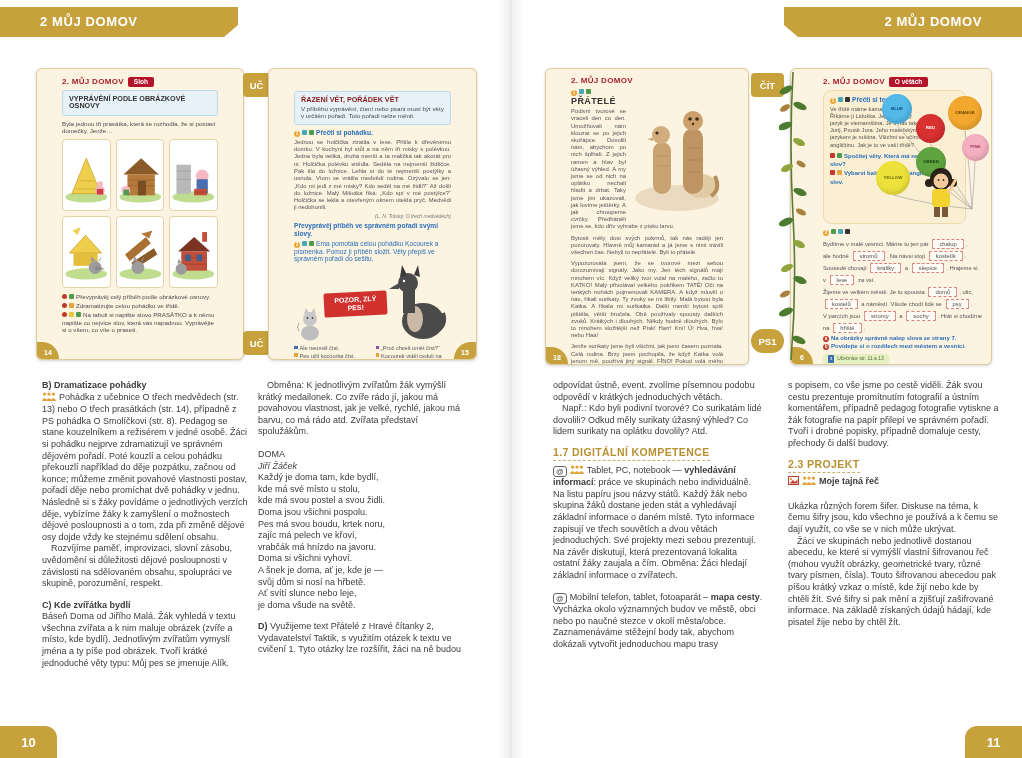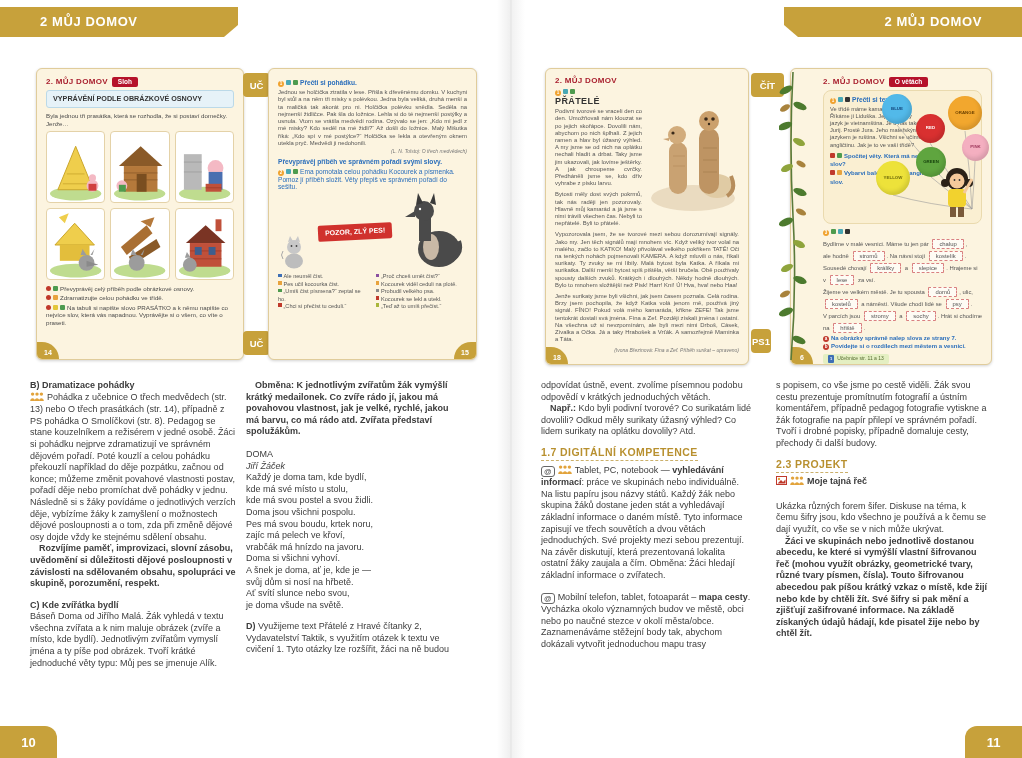--- a/index.html
+++ b/index.html
@@ -16,21 +16,21 @@
     clip-path:polygon(0 0,100% 0,100% 100%,14px 100%,0 60%);}
   .ftab{position:absolute;top:726px;width:57px;height:32px;background:#C7A13B;color:#fff;
     font-weight:700;font-size:13px;display:flex;align-items:center;justify-content:center;}
   .ftab-l{left:0;border-radius:0 12px 0 0;}
   .ftab-r{left:965px;border-radius:12px 0 0 0;}
   
   .btab{position:absolute;background:#C7A13B;color:#fff;font-weight:700;font-size:9.5px;
     display:flex;align-items:center;justify-content:center;border-radius:4px;}
   
   .card{position:absolute;background:#FCF4E0;border:1px solid #E0CC9B;border-radius:6px;
-    box-shadow:0 1px 3px rgba(0,0,0,.18);box-sizing:border-box;padding:8px 9px;font-size:6.2px;
+    box-shadow:0 1px 3px rgba(0,0,0,.18);box-sizing:border-box;padding:8px 25px;font-size:6.2px;
     line-height:7.6px;color:#4A4A4A;overflow:hidden;}
   .chead{display:flex;align-items:center;gap:4px;margin-bottom:3px;}
   .chtitle{color:#A81E2D;font-weight:700;font-size:8px;letter-spacing:.3px;}
   .badge{background:#B5122B;color:#fff;font-weight:700;font-size:6.5px;padding:1px 6px;border-radius:2px;}
   .bluebox{background:#E6F2F8;border:1px solid #BBD9E8;border-radius:3px;padding:4px 6px;margin:3px 0 4px;}
   .bluebox .bt{color:#8A1A1A;font-weight:700;font-size:7.2px;display:block;margin-bottom:1px;}
   .scenegrid{display:grid;grid-template-columns:repeat(3,1fr);gap:5px;margin:4px 0 5px;}
   .scene{background:#fff;border:1px solid #E4D2A8;border-radius:4px;height:70px;display:flex;
     align-items:flex-end;justify-content:center;overflow:hidden;}
   .trow{margin:1.5px 0;color:#4A4A4A;}
@@ -66,24 +66,24 @@
     padding:0 6px;margin:0 2px;line-height:8.5px;border-radius:1px;color:#555;}
   .mrk{display:inline-block;width:6px;height:6px;background:#C0392B;color:#fff;border-radius:50%;
     font-size:4.5px;font-weight:700;text-align:center;line-height:6px;margin-right:2px;}
   .pstaskline{color:#2A6EBB;font-size:6px;line-height:8.6px;font-weight:600;}
   .linklabel{display:inline-block;background:#E4EFC2;border-radius:2px;font-size:5px;color:#556B2F;
     padding:1.5px 5px;margin-top:3px;}
   .linklabel .lic{display:inline-block;background:#3E6FB5;color:#fff;font-size:4px;font-weight:700;
     padding:0 2px;border-radius:1px;margin-right:3px;}
   .fern{position:absolute;z-index:3;}
   
-  .col{position:absolute;font-size:9px;line-height:11.6px;color:#3C3C3C;}
+  .col{position:absolute;font-size:9px;line-height:11.6px;color:#3C3C3C;margin-left:12px;}
   .blk{margin:0;}
   .blk.sec{font-weight:700;}
-  .blk.pp span:first-child{margin-left:9px;font-weight:bold;}
+  .blk.pp span:first-child{margin-left:9px;}
   .blk.pp{text-indent:0;}
   .blk.gap{height:10px;}
   .blk.gold{color:#B8902F;font-size:10.5px;font-weight:600;letter-spacing:.4px;margin:9px 0 6px;}
   .blk.gold span{border-bottom:1px dashed #CBB06B;padding-bottom:2px;}
   .blk.proj{font-weight:700;margin:1px 0 2px;}
   .blk.poemT{margin-top:1px;}
   .blk.author{font-style:italic;}
   .b{font-weight:700;}
   .i{}
   .ic{display:inline-block;margin-right:3px;vertical-align:-1px;}
@@ -193,20 +193,24 @@
         <div class="trow"><span class="sqic round" style="background: rgb(192, 57, 43);"></span><span class="sqic" style="background: rgb(232, 163, 61);"></span><span>Zdramatizujte celou pohádku ve třídě.</span></div>
         <div class="trow"><span class="sqic round" style="background: rgb(192, 57, 43);"></span><span class="sqic" style="background: rgb(227, 198, 58);"></span><span class="sqic" style="background: rgb(78, 155, 78);"></span><span>Na tabuli si napište slovo PRASÁTKO a k němu napište co nejvíce slov, která vás napadnou. Vyprávějte si o všem, co víte o praseti.</span></div>
       </div>
     <div class="corner corner-l">14</div>
   </div>
 
   <div class="btab" style="left:243px;top:73px;width:27px;height:24px;">UČ</div>
   <div class="btab" style="left:243px;top:331px;width:27px;height:24px;">UČ</div>
 
   <div class="card" style="left:268px;top:68px;width:209px;height:292px;">
+    <div class="bluebox" style="margin-top:14px;">
+      <span class="bt">ŘAZENÍ VĚT, POŘÁDEK VĚT</span>
+      <span>V příběhu vyprávění, čtení nebo psaní musí být věty v určitém pořadí. Toto pořadí nelze měnit.</span>
+    </div>
     <div class="bluetask"><span id="uc15t1icons"><span class="numic">1</span><span class="sqic" style="background: rgb(73, 168, 181);"></span><span class="sqic" style="background: rgb(78, 155, 78);"></span></span><span>Přečti si pohádku.</span></div>
     <div class="story">Jednou se holčička ztratila v lese. Přišla k dřevěnému domku. V kuchyni byl stůl a na něm tři misky s polévkou. Jedna byla veliká, druhá menší a ta maličká tak akorát pro ni. Holčička polévku snědla. Seděla na nejmenší židličce. Pak šla do ložnice. Lehla si do té nejmenší postýlky a usnula. Vtom se vrátila medvědí rodina. Ozývalo se jen: „Kdo mi jedl z mé misky? Kdo seděl na mé židli?“ Až došli do ložnice. Malý Mišutka říká: „Kdo spí v mé postýlce?“ Holčička se lekla a otevřeným oknem utekla pryč. Medvědi ji nedohonili.</div>
     <div class="attrib">(L. N. Tolstoj: O třech medvědech)</div>
     <div class="bluetask" style="font-weight:600;">Převyprávěj příběh ve správném pořadí svými slovy.</div>
     <div class="bluetask" style="font-weight:400;color:#2A6EBB;"><span id="uc15t2icons"><span class="numic">2</span><span class="sqic" style="background: rgb(73, 168, 181);"></span><span class="sqic" style="background: rgb(78, 155, 78);"></span></span><span id="uc15task2"><span>Ema pomotala celou pohádku </span><span class="i">Kocourek a písmenka</span><span>. Pomoz jí příběh složit. Věty přepiš ve správném pořadí do sešitu.</span></span></div>
     <div class="imgrow">
       <span><svg width="28" height="34" viewBox="0 0 28 34">
             <ellipse cx="14" cy="26" rx="9" ry="7.5" fill="#BDBDBD"></ellipse>
             <circle cx="14" cy="12" r="7" fill="#C8C8C8"></circle>
             <polygon points="8,7 10,1 13,6" fill="#C8C8C8"></polygon>
@@ -276,21 +280,21 @@
         <div class="citp">Podivní tvorové se vraceli den co den. Umožňovali nám klouzat se po jejich skořápce. Dovolili nám, abychom po nich šplhali. Z jejich ramen a hlav byl úžasný výhled. A my jsme se od nich na oplátku nechali hladit a drbat. Taky jsme jim ukazovali, jak lovíme ještěrky. A jak chroupeme cvrčky. Předháněli jsme se, kdo dřív vyhrabe z písku larvu.</div>
         <div class="citp">Bytosti měly dost svých pokrmů, tak nás raději jen pozorovaly. Hlavně můj kamarád a já jsme s nimi trávili všechen čas. Nebyli to nepřátelé. Byli to přátelé.</div>
         <div class="citp">Vypozorovala jsem, že se tvorové mezi sebou dorozumívají signály. Jako my. Jen těch signálů mají mnohem víc. Když veliký tvor volal na malého, začlo to KATKO! Malý přivolával velkého pokřikem TATÉ! Oči na tenkých nohách pojmenovali KAMERA. A když mluvili o nás, říkali surikaty. Ty zvuky se mi líbily. Malá bytost byla Katka. A říkala mi surikatka. Další menší bytost spíš pištěla, větší bručela. Obě používaly spousty dalších zvuků. Krátkých i dlouhých. Někdy hodně dlouhých. Bylo to mnohem složitější než Písk! Harr! Kní! Ú! Hva, hva! nebo Haa!</div>
         <div class="citp">Jenže surikaty jsme byli všichni, jak jsem časem poznala. Celá rodina. Brzy jsem pochopila, že když Katka volá jenom mě, používá jiný signál. FÍNO! Pokud volá mého kamaráda, křikne ZEFE! Tak jsme tentokrát dostali svá jména. Fína a Zef. Později získali jména i ostatní. Na všechna už si nevzpomínám, ale byli mezi nimi Drboš, Cásek, Zívalka a Očka. Já a taky Hrabošek a Vrťák. A samozřejmě Maminka a Táta.</div>
       </div>
     <div class="attrib">(Ivona Březinová: Fína a Zef. Příběh surikat – upraveno)</div>
     <div class="corner corner-l">18</div>
   </div>
 
   <div class="btab" style="left:751px;top:73px;width:33px;height:24px;">ČÍT</div>
-  <div class="btab" style="left:751px;top:329px;width:20px;height:24px;">PS1</div>
+  <div class="btab" style="left:751px;top:329px;width:33px;height:24px;border-radius:12px;">PS1</div>
 
   <div class="card" style="left:790px;top:68px;width:202px;height:297px;padding-left:32px;">
     <div class="chead">
       <span class="chtitle">2. MŮJ DOMOV</span>
       <span class="badge">O větách</span>
     </div>
     <div class="pspanel">
       <div class="bluetask" style="margin-top:0;"><span id="pst1icons"><span class="numic">1</span><span class="sqic" style="background: rgb(73, 168, 181);"></span><span class="sqic" style="background: rgb(51, 51, 51);"></span></span><span>Přečti si text.</span></div>
       <div class="pstext">Ve třídě máme kamarádku Linh. Říkáme jí Liduška. Její mateřský jazyk je vietnamština. Je u nás také Jurij. Prostě Jura. Jeho mateřským jazykem je ruština. Všichni se učíme angličtinu. Jak je to ve vaší třídě?</div>
       <svg width="162" height="126" viewBox="0 0 162 126" style="position:absolute;left:0;top:0;">
@@ -410,21 +414,21 @@
       <div class="blk v"><span>Každý je doma tam, kde bydlí,</span></div>
       <div class="blk v"><span>kde má své místo u stolu,</span></div>
       <div class="blk v"><span>kde má svou postel a svou židli.</span></div>
       <div class="blk v"><span>Doma jsou všichni pospolu.</span></div>
       <div class="blk v"><span>Pes má svou boudu, krtek noru,</span></div>
       <div class="blk v"><span>zajíc má pelech ve křoví,</span></div>
       <div class="blk v"><span>vrabčák má hnízdo na javoru.</span></div>
       <div class="blk v"><span>Doma si všichni vyhoví.</span></div>
       <div class="blk v"><span>A šnek je doma, ať je, kde je —</span></div>
       <div class="blk v"><span>svůj dům si nosí na hřbetě.</span></div>
-      <div class="blk v"><span>Ať svítí slunce nebo svou,</span></div>
+      <div class="blk v"><span>Ať svítí slunce nebo leje,</span></div>
       <div class="blk v"><span>je doma všude na světě.</span></div>
       <div class="blk gap"></div>
       <div class="blk p"><span class="b">D) </span><span>Využijeme text </span><span class="i">Přátelé</span><span> z </span><span class="i">Hravé čítanky 2</span><span>, Vydavatelství Taktik, s využitím otázek k textu ve cvičení 1. Tyto otázky lze rozšířit, žáci na ně budou</span></div>
     </div>
   <div class="col" id="rcol1" style="left:541px;top:380px;width:212px;">
       <div class="blk p"><span>odpovídat ústně, event. zvolíme písemnou podobu odpovědí v krátkých jednoduchých větách.</span></div>
       <div class="blk pp"><span>Např.: </span><span class="i">Kdo byli podivní tvorové? Co surikatám lidé dovolili? Odkud měly surikaty úžasný výhled? Co lidem surikaty na oplátku dovolily? Atd.</span></div>
       <div class="blk gold"><span>1.7 DIGITÁLNÍ KOMPETENCE</span></div>
       <div class="blk p"><span class="ic"><span class="aticon">@</span></span><span class="ic"><svg width="14" height="9" viewBox="0 0 14 9">
             <g fill="#E2A33B">

